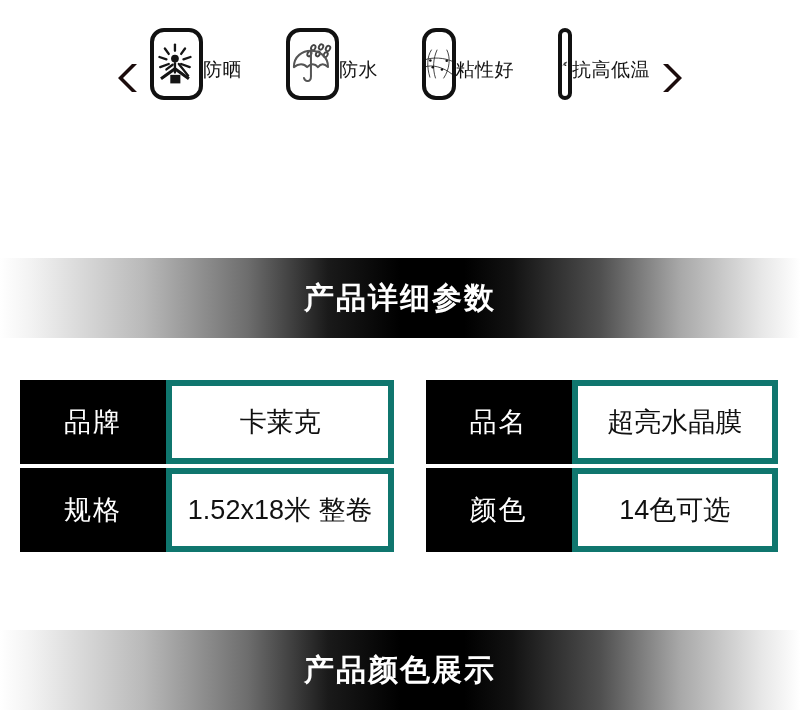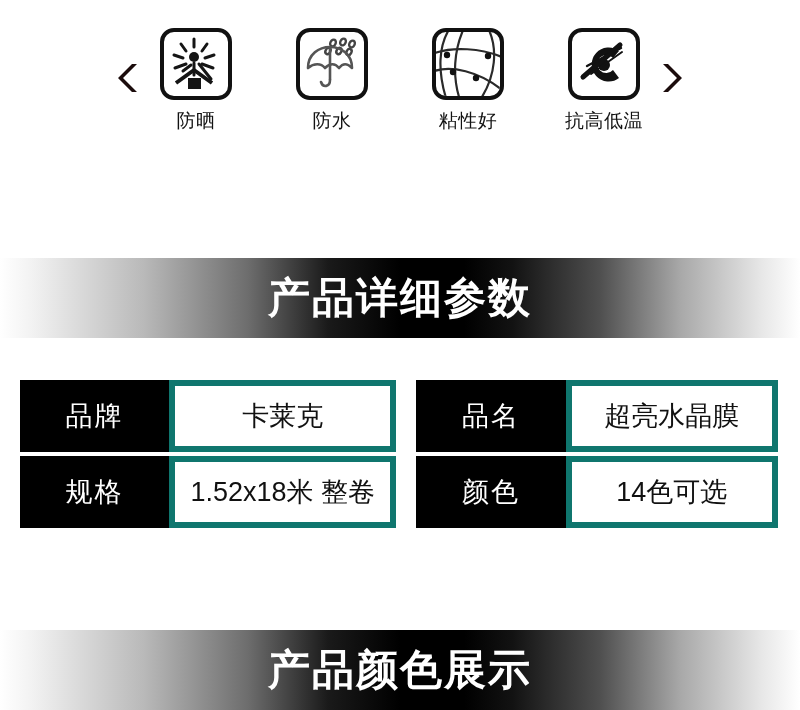--- a/index.html
+++ b/index.html
@@ -38,21 +38,20 @@
 
   .feature-list {
     display: flex;
     align-items: flex-start;
     justify-content: center;
     gap: 44px;
   }
   .feature-item {
     width: 92px;
     display: flex;
-    flex-direction: column;
     align-items: center;
   }
   .icon-box {
     width: 72px;
     height: 72px;
     border: 4px solid #111111;
     border-radius: 14px;
     background: #ffffff;
     box-sizing: border-box;
     display: flex;
@@ -88,42 +87,42 @@
         #4f4f4f 75%,
         #a8a8a8 85%,
         #e6e6e6 95%,
         #ffffff 100%);
     display: flex;
     align-items: center;
     justify-content: center;
   }
   .banner-title {
     color: #ffffff;
-    font-size: 42px;
+    font-size: 30px;
     font-weight: bold;
     letter-spacing: 2px;
     line-height: 1;
     white-space: nowrap;
   }
   #banner-params { top: 258px; }
   #banner-colors { top: 630px; text-align: center; }
 
   
   .spec-table {
     position: absolute;
     left: 20px;
     top: 376px;
     width: 758px;
     border-collapse: separate;
     border-spacing: 0 4px;
   }
   .spec-table tr { height: 56px; }
   .spec-table td {
     height: 56px;
-    padding: 8px;
+    padding: 14px;
     text-align: center;
     vertical-align: middle;
     font-size: 27px;
     line-height: 1;
     white-space: nowrap;
   }
   td.label-cell {
     background: #000000;
     color: #ffffff;
     width: 148px;

